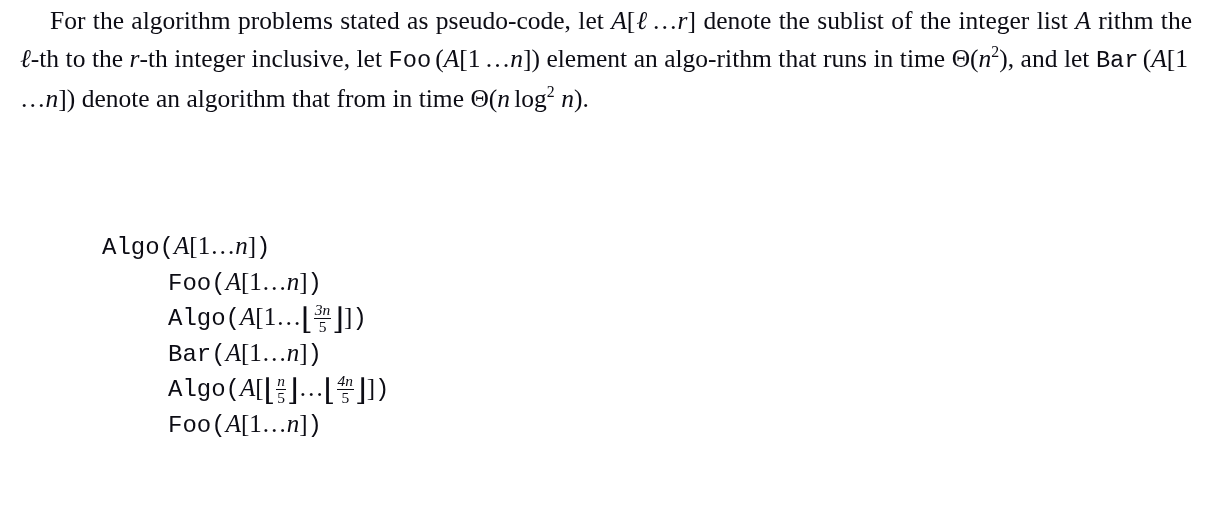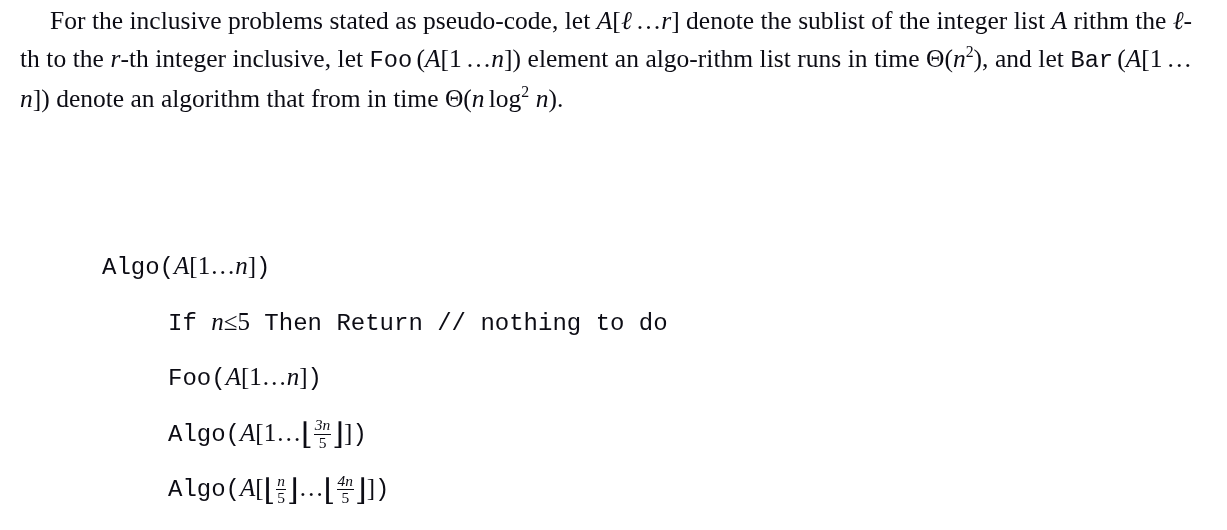--- a/index.html
+++ b/index.html
@@ -60,21 +60,21 @@
   .code {
     position: absolute;
     left: 102px;
     top: 228px;
     font-family: "Liberation Mono", "DejaVu Sans Mono", monospace;
     font-size: 24px;
     line-height: 35.5px;
     white-space: nowrap;
     color: #0c0c14;
   }
-  .code .line { display: block; height: 35.5px; margin-top: 20px; }
+  .code .line { display: block; height: 35.5px; }
   .code .ind  { display: inline-block; width: 66px; }
   .code .mi   {
     font-family: "Liberation Serif", "DejaVu Serif", serif;
     font-style: italic;
     font-size: 25px;
   }
   .code .ser {
     font-family: "Liberation Serif", "DejaVu Serif", serif;
     font-style: normal;
     font-size: 25px;
@@ -116,44 +116,44 @@
     display: block;
     border-top: 1.1px solid #0c0c14;
     font-style: normal;
     padding: 0 1px;
   }
 </style>
 </head>
 <body>
 
 <div class="prose">
-  <span class="indent"></span><span>For the inclusive problems stated as pseudo-code, let</span>
+  <span class="indent"></span><span>For the algorithm problems stated as pseudo-code, let</span>
   <span class="mi">A</span><span class="mrm">[</span><span class="mi">ℓ</span><span class="thin"></span><span class="mrm">…</span><span class="mi">r</span><span class="mrm">]</span>
   <span>denote the sublist of the integer list</span>
   <span class="mi">A</span>
   <span>rithm the</span>
   <span class="mi">ℓ</span><span>-th to the</span>
   <span class="mi">r</span><span>-th integer inclusive, let</span>
   <span class="tt">Foo</span><span class="thin"></span><span class="mrm">(</span><span class="mi">A</span><span class="mrm">[</span><span class="mn">1</span><span class="thin"></span><span class="mrm">…</span><span class="mi">n</span><span class="mrm">]</span><span class="mrm">)</span>
-  <span>element an algo-</span><span>rithm list runs in time</span>
+  <span>element an algo-</span><span>rithm that runs in time</span>
   <span class="mrm">Θ(</span><span class="mi">n</span><sup class="exp up">2</sup><span class="mrm">),</span>
   <span>and let</span>
   <span class="tt">Bar</span><span class="thin"></span><span class="mrm">(</span><span class="mi">A</span><span class="mrm">[</span><span class="mn">1</span><span class="thin"></span><span class="mrm">…</span><span class="mi">n</span><span class="mrm">]</span><span class="mrm">)</span>
   <span>denote an algorithm that from in time</span>
   <span class="mrm">Θ(</span><span class="mi">n</span><span class="thin"></span><span class="mrm">log</span><sup class="exp up">2</sup><span class="med"></span><span class="mi">n</span><span class="mrm">).</span>
 </div>
 
 <div class="code">
 
   <span class="line"><span>Algo</span><span>(</span><span class="mi">A</span><span class="ser">[</span><span class="ser">1</span><span class="ser">…</span><span class="mi">n</span><span class="ser">]</span><span>)</span></span>
 
-  <span class="line"><span class="ind"></span><span>If</span>&nbsp;<span class="mi">n</span><span class="ser">≤</span><span class="ser">5</span>&nbsp;<span>Then</span>&nbsp;<span>Return</span>&nbsp;<span>// nothing to do</span></span>
 
   <span class="line"><span class="ind"></span><span>Foo</span><span>(</span><span class="mi">A</span><span class="ser">[</span><span class="ser">1</span><span class="ser">…</span><span class="mi">n</span><span class="ser">]</span><span>)</span></span>
 
   <span class="line"><span class="ind"></span><span>Algo</span><span>(</span><span class="mi">A</span><span class="ser">[</span><span class="ser">1</span><span class="ser">…</span><span class="floor"><span class="bk">⌊</span><span class="frac"><span class="num">3n</span><span class="den">5</span></span><span class="bk">⌋</span></span><span class="ser">]</span><span>)</span></span>
 
+  <span class="line"><span class="ind"></span><span>Bar</span><span>(</span><span class="mi">A</span><span class="ser">[</span><span class="ser">1</span><span class="ser">…</span><span class="mi">n</span><span class="ser">]</span><span>)</span></span>
 
   <span class="line"><span class="ind"></span><span>Algo</span><span>(</span><span class="mi">A</span><span class="ser">[</span><span class="floor"><span class="bk">⌊</span><span class="frac"><span class="num">n</span><span class="den">5</span></span><span class="bk">⌋</span></span><span class="ser">…</span><span class="floor"><span class="bk">⌊</span><span class="frac"><span class="num">4n</span><span class="den">5</span></span><span class="bk">⌋</span></span><span class="ser">]</span><span>)</span></span>
 
   <span class="line"><span class="ind"></span><span>Foo</span><span>(</span><span class="mi">A</span><span class="ser">[</span><span class="ser">1</span><span class="ser">…</span><span class="mi">n</span><span class="ser">]</span><span>)</span></span>
 
 </div>
 
 </body></html>

